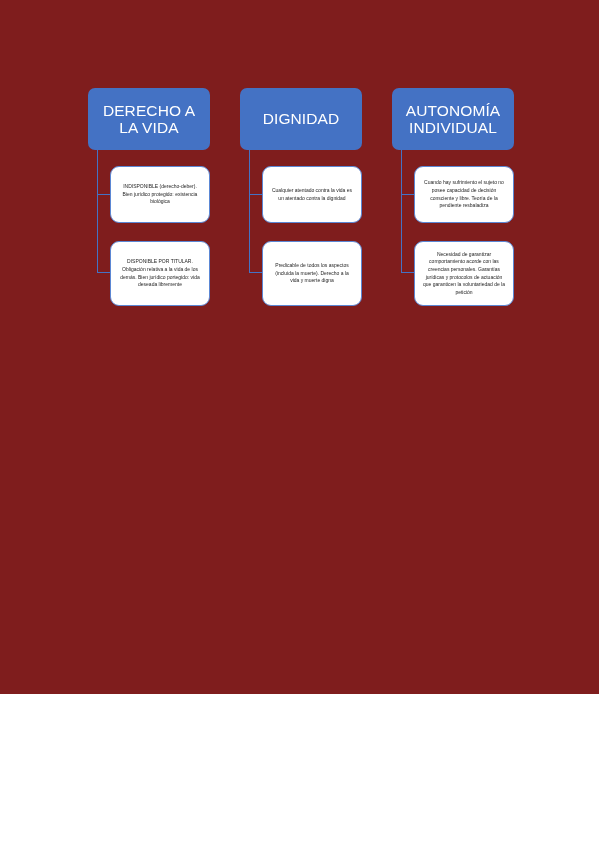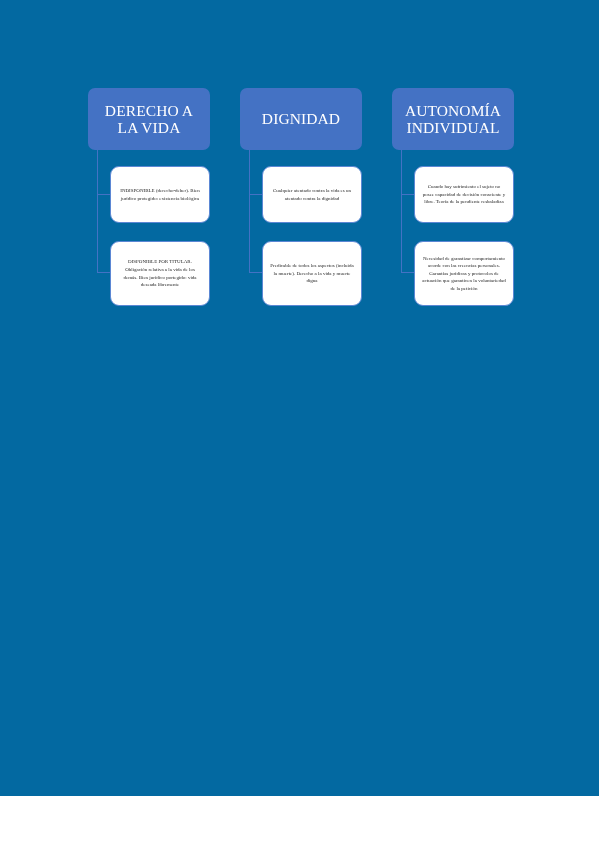--- a/index.html
+++ b/index.html
@@ -7,24 +7,23 @@
     margin: 0;
     padding: 0;
     background: #ffffff;
   }
   body {
     font-family: "Liberation Sans", sans-serif;
   }
   .page {
     position: relative;
     width: 599px;
-    height: 796px;
-    background: #0369a1;
+    height: 694px;
+    background: #7f1d1d;
     overflow: hidden;
-    font-family: Liberation Serif, serif;
   }
   .diagram {
     position: absolute;
     left: 0;
     top: 0;
     width: 599px;
     height: 848px;
   }
   .column {
     position: absolute;

